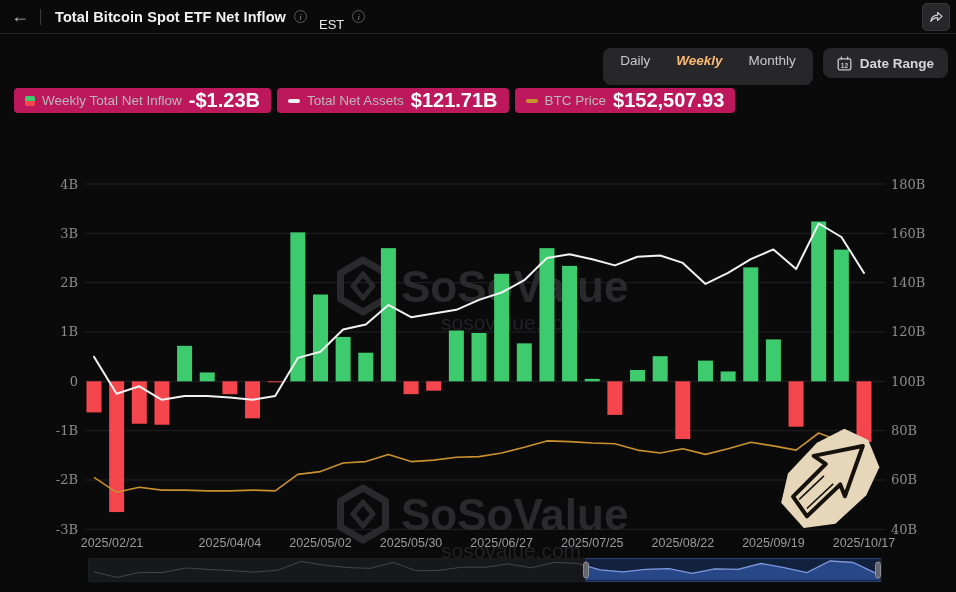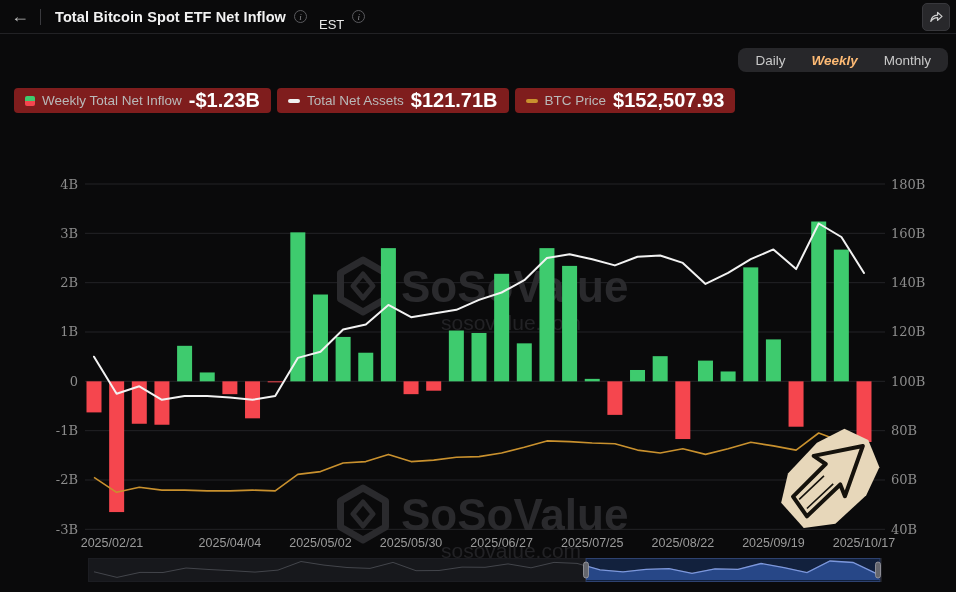--- a/index.html
+++ b/index.html
@@ -19,29 +19,29 @@
     width:13px; height:13px; border:1px solid #5a5a5e; border-radius:50%;
     color:#8a8a8e; font-size:9px; font-family:"Liberation Serif", serif;
     margin-left:8px; font-style:italic; }
   .est-label { margin-left:12px; font-size:13px; color:#e8e8e8;margin-top:16px; }
   .share-btn { position:absolute; right:6px; top:3px; width:28px; height:28px;
     background:#28282b; border:1px solid #38383c; border-radius:5px;
     display:flex; align-items:center; justify-content:center; cursor:pointer; }
   
   .toolbar { position:absolute; top:48px; right:8px; display:flex; gap:10px; }
   .tabs { display:flex; background:#27272a; border-radius:8px;
-    padding:0 4px; height:24px; }
+    padding:0 4px; height:37px; }
   .tab { padding:5px 13px; font-size:13.5px; color:#c9c9c9; cursor:pointer; border-radius:6px; }
   .tab.active { color:#fdba74; font-weight:700;font-style:italic; }
   .date-btn { display:flex; align-items:center; gap:8px; background:#27272a;
     border-radius:8px; height:30px; padding:0 14px; color:#d6d6d6;
     font-size:13.5px; font-weight:700; cursor:pointer; }
   
   .legend-row { position:absolute; top:88px; left:14px; display:flex; gap:6px; }
-  .legend-pill { display:flex; align-items:center; gap:7px; background:#7f1d1d;
+  .legend-pill { display:flex; align-items:center; gap:7px; background:#be185d;
     border-radius:4px; height:25px; padding:0 11px; cursor:pointer; }
   .legend-label { font-size:13.5px; color:#b9b9b9; }
   .legend-value { font-size:20px; font-weight:700; color:#fff; }
   .ic-inflow { width:10px; height:10px; border-radius:2px;
     background:linear-gradient(#3ecb6e 50%, #f5464e 50%); }
   .ic-dash { width:12px; height:4px; border-radius:2px; }
   .ic-dash.white { background:#f0f0f0; }
   .ic-dash.orange { background:#c9912e; }
   
   #chart-svg { position:absolute; top:150px; left:0; }
@@ -65,20 +65,29 @@
         <path d="M3.5 15.5 C4 10.5 7.5 7.8 12 7.6 L12 4.2 L17.5 9.2 L12 14.2 L12 10.8 C8.2 10.9 5.5 12.5 3.5 15.5 Z" fill="none" stroke="#cfcfcf" stroke-width="1.6" stroke-linejoin="round"></path>
       </svg>
     </div>
   </div>
 
   <div class="toolbar">
     <div class="tabs">
       <div class="tab">Daily</div>
       <div class="tab active">Weekly</div>
       <div class="tab">Monthly</div>
+    </div>
+    <div class="date-btn">
+      <svg width="15" height="15" viewBox="0 0 15 15">
+        <rect x="1.2" y="2.8" width="12.6" height="11" rx="1.6" fill="none" stroke="#c9c9c9" stroke-width="1.3"></rect>
+        <line x1="4.4" y1="0.6" x2="4.4" y2="3.6" stroke="#c9c9c9" stroke-width="1.3"></line>
+        <line x1="10.6" y1="0.6" x2="10.6" y2="3.6" stroke="#c9c9c9" stroke-width="1.3"></line>
+        <text x="7.5" y="11.6" text-anchor="middle" font-size="6.6" font-weight="bold" fill="#c9c9c9" font-family="Liberation Sans, sans-serif">12</text>
+      </svg>
+      <span>Date Range</span>
     </div>
   </div>
 
   <div class="legend-row">
     <div class="legend-pill">
       <span class="ic-inflow"></span>
       <span class="legend-label">Weekly Total Net Inflow</span>
       <span class="legend-value">-$1.23B</span>
     </div>
     <div class="legend-pill">

